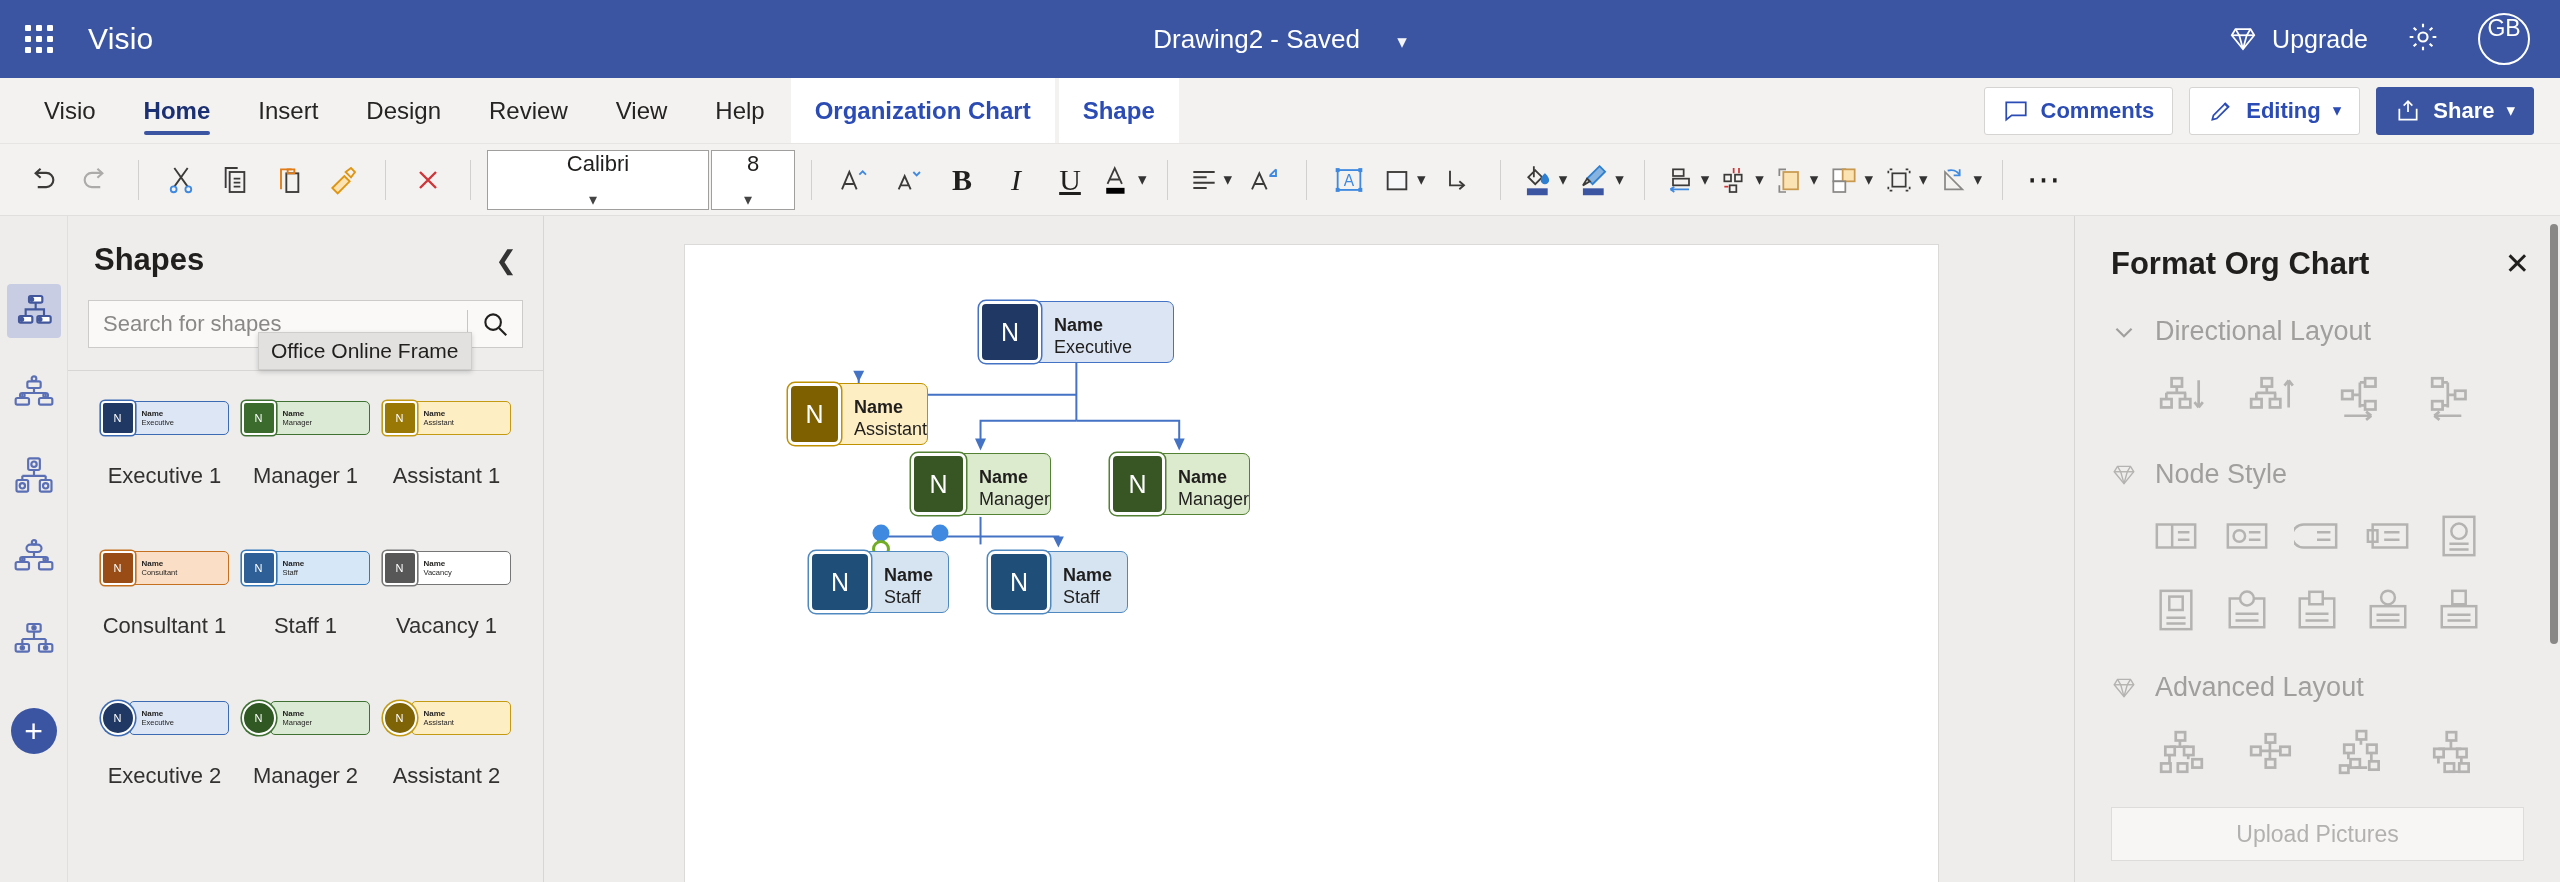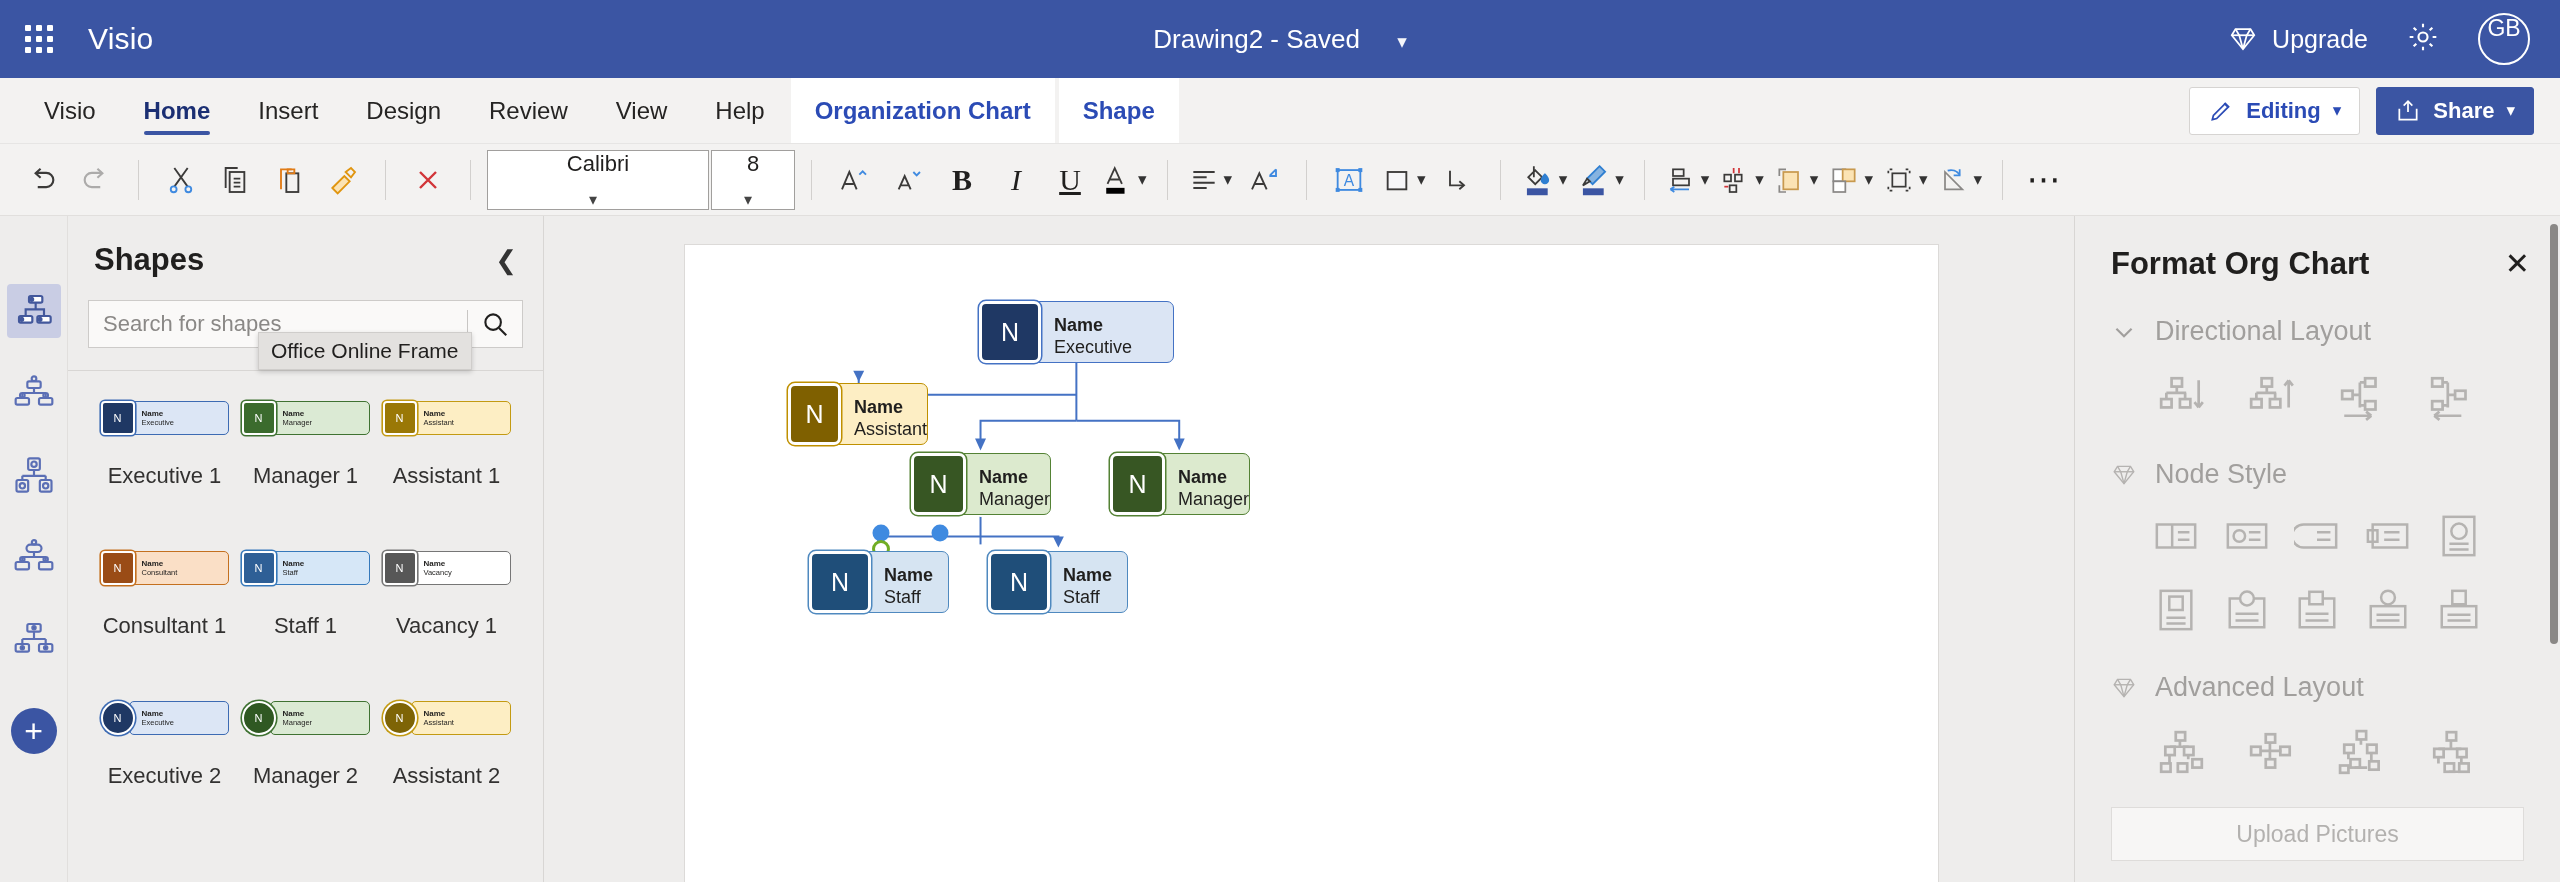--- a/index.html
+++ b/index.html
@@ -192,20 +192,26 @@
       <div class="tab">Design</div>
       <div class="tab">Review</div>
       <div class="tab">View</div>
       <div class="tab">Help</div>
       <div class="tab ctx">Organization Chart</div>
       <div class="tab ctx">Shape</div>
     </div>
     <div class="ribbon-right">
       <div class="btn">
         <svg width="26" height="26" viewBox="0 0 24 24" fill="none" stroke="#2b4bb5" stroke-width="1.6">
+          <path d="M3 4h18v12H8l-5 4z"></path>
+        </svg>
+        <span>Comments</span>
+      </div>
+      <div class="btn">
+        <svg width="26" height="26" viewBox="0 0 24 24" fill="none" stroke="#2b4bb5" stroke-width="1.6">
           <path d="M4 20l4-1 11-11-3-3L5 16z"></path>
             <path d="M15 5l3 3"></path>
         </svg>
         <span>Editing</span>
         <span class="cv">▾</span>
       </div>
       <div class="btn primary">
         <svg width="26" height="26" viewBox="0 0 24 24" fill="none" stroke="#fff" stroke-width="1.6">
           <path d="M4 10v10h16V10"></path>
             <path d="M12 3v10"></path>

